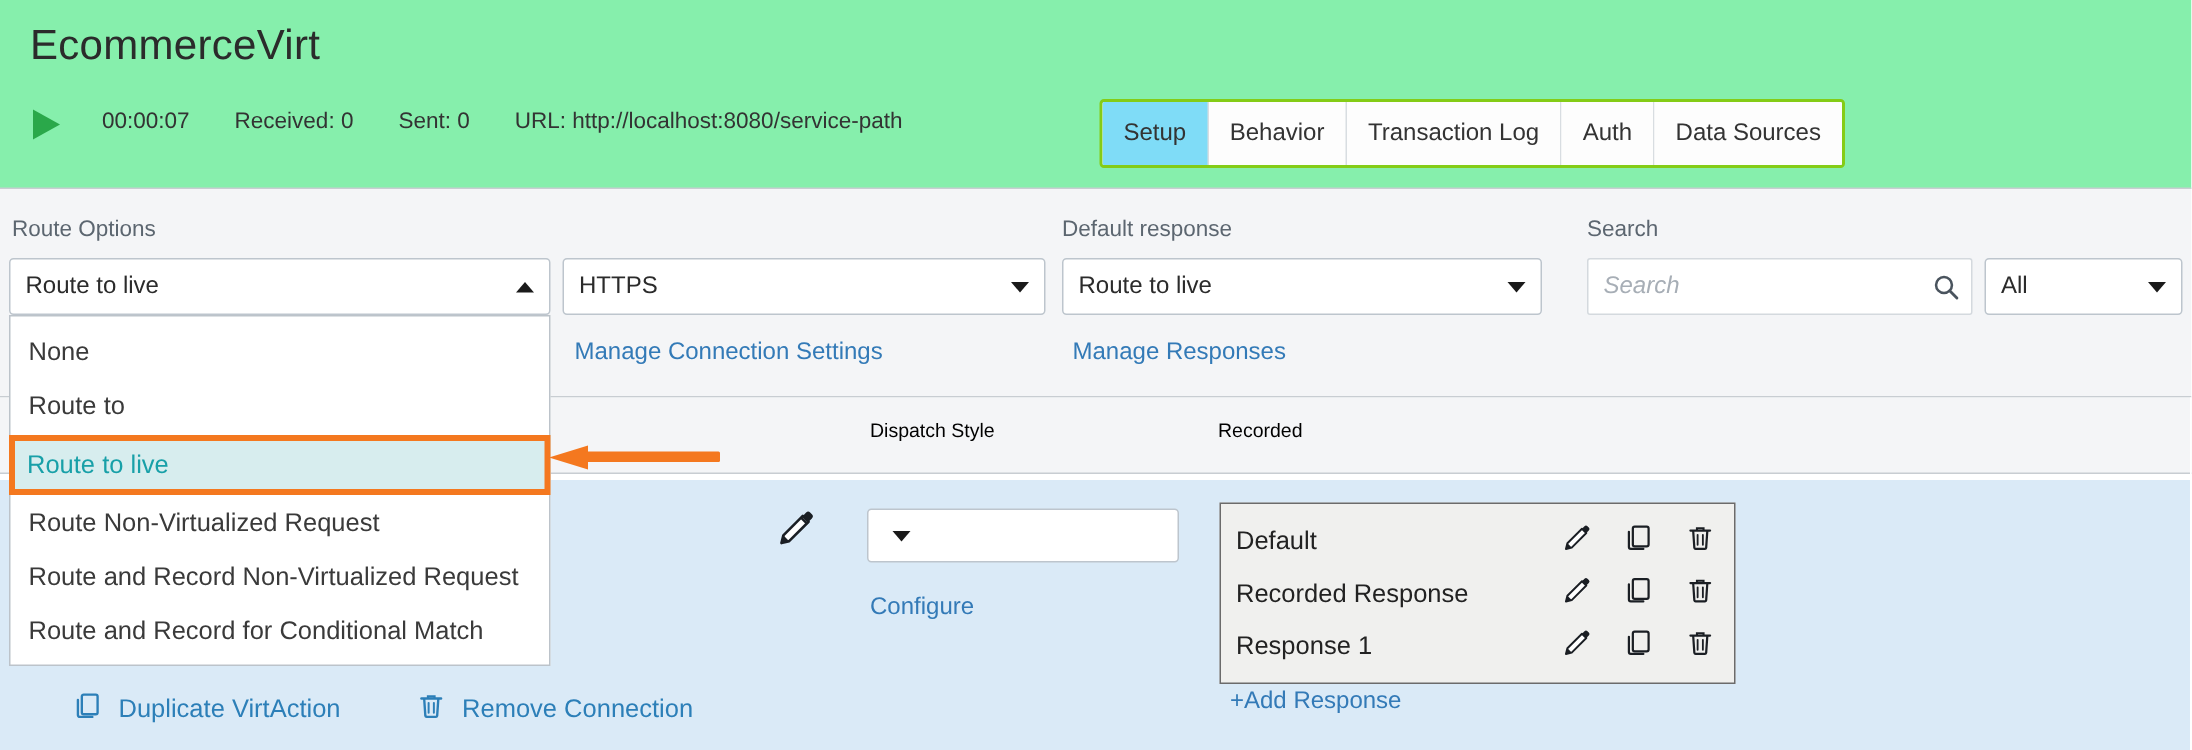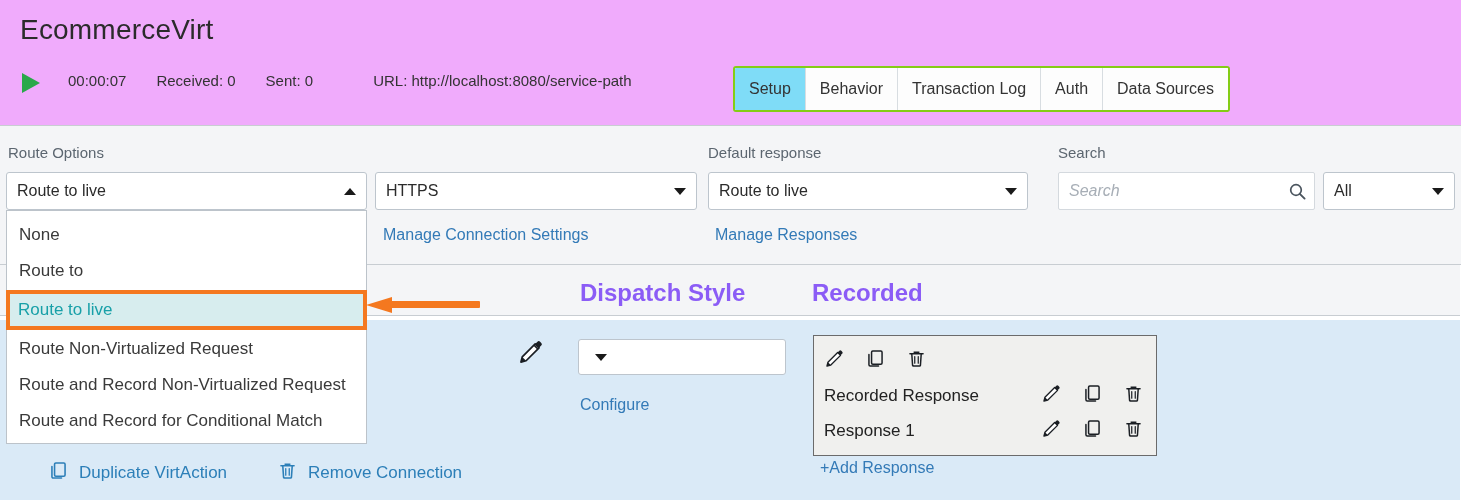--- a/index.html
+++ b/index.html
@@ -15,21 +15,21 @@
     overflow: hidden;
     position: relative;
   }
 
   
   #header {
     position: absolute;
     left: 0; top: 0;
     width: 1461px;
     height: 126px;
-    background: #f0abfc;
+    background: #86efac;
     border-bottom: 1px solid #c8cdd2;
     box-sizing: border-box;
   }
   #page-title {
     position: absolute;
     left: 20px; top: 14px;
     font-size: 28px;
     color: #2b2b2b;
     letter-spacing: 0.2px;
   }
@@ -49,21 +49,21 @@
   }
   .play-icon::before {
     content: "";
     position: absolute;
     left: 0; top: 1px;
     border-left: 18px solid #2aa84a;
     border-top: 10px solid transparent;
     border-bottom: 10px solid transparent;
   }
   .status-item { margin-right: 30px; white-space: nowrap; }
-  .status-item.url { margin-right: 0; margin-left: 30px; }
+  .status-item.url { margin-right: 0; }
 
   
   #tabbar {
     position: absolute;
     left: 733px; top: 66px;
     height: 42px;
     display: flex;
     border: 2px solid #84cc16;
     border-radius: 3px;
     background: #fdfdfd;
@@ -222,24 +222,23 @@
     left: 0; top: 265px;
     width: 1461px;
     height: 51px;
     background: #f4f5f7;
     border-bottom: 1px solid #c8cdd2;
     box-sizing: border-box;
   }
   .col-head {
     position: absolute;
     top: 14px;
-    font-size: 24px;
-    color: #8b5cf6;
+    font-size: 13px;
+    color: #000000;
     white-space: nowrap;
-    font-weight: bold;
   }
   #table-gap {
     position: absolute;
     left: 0; top: 316px;
     width: 1461px;
     height: 23px;
     background: #ffffff;
   }
   #virtaction-row {
     position: absolute;
@@ -396,20 +395,21 @@
 
 <div class="select-box" id="dispatch-select">
   <span class="caret-down"></span>
 </div>
 
 <div class="link" id="configure-link">Configure</div>
 
 <div id="responses-box">
 
   <div class="resp-row">
+    <span class="resp-name">Default</span>
     <span class="resp-actions">
       <span class="icon-btn">
         <svg width="21" height="21" viewBox="0 0 24 24">
           <path d="M3.4 20.6l1.1-4.4L15.6 5.1l3.3 3.3L7.8 19.5l-4.4 1.1z" fill="#ffffff" stroke="#1b1f24" stroke-width="1.5" stroke-linejoin="round"></path>
           <path d="M15.6 5.1l1.9-1.9a1.6 1.6 0 0 1 2.3 0l1 1a1.6 1.6 0 0 1 0 2.3l-1.9 1.9z" fill="#1b1f24"></path>
           <path d="M3.4 20.6l1.1-4.4 3.3 3.3z" fill="#1b1f24"></path>
         </svg>
       </span>
       <span class="icon-btn">
         <svg width="21" height="21" viewBox="0 0 24 24">

